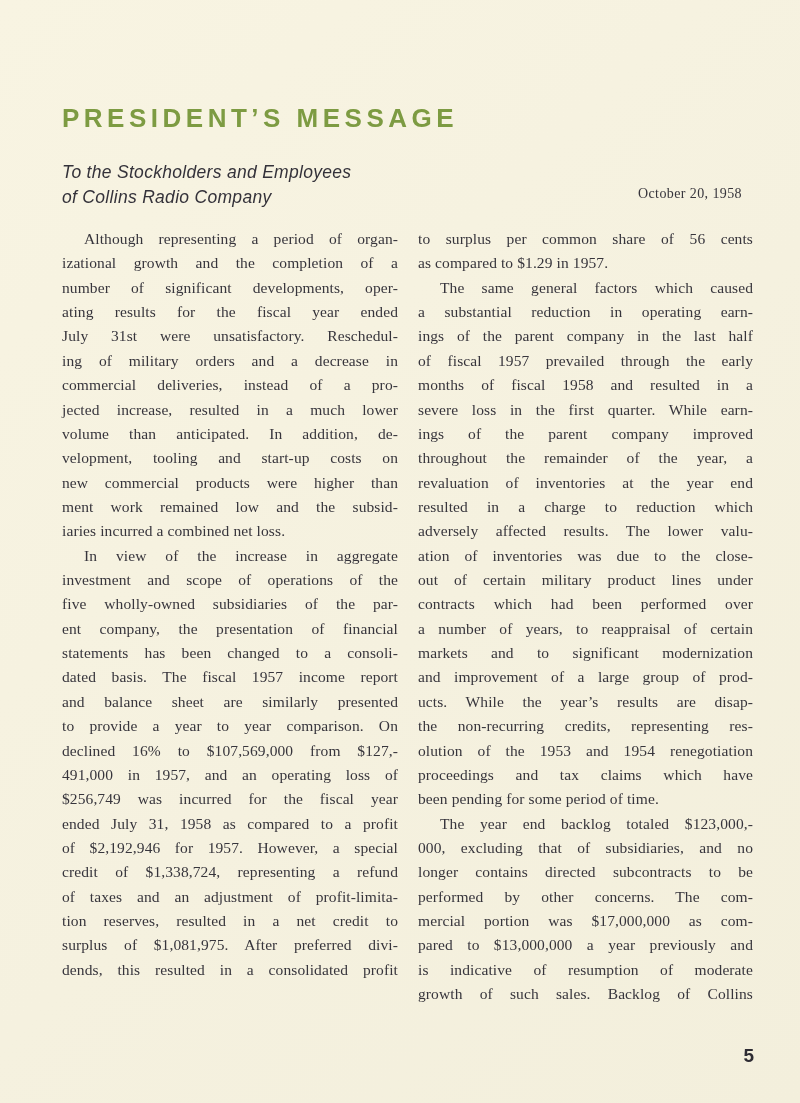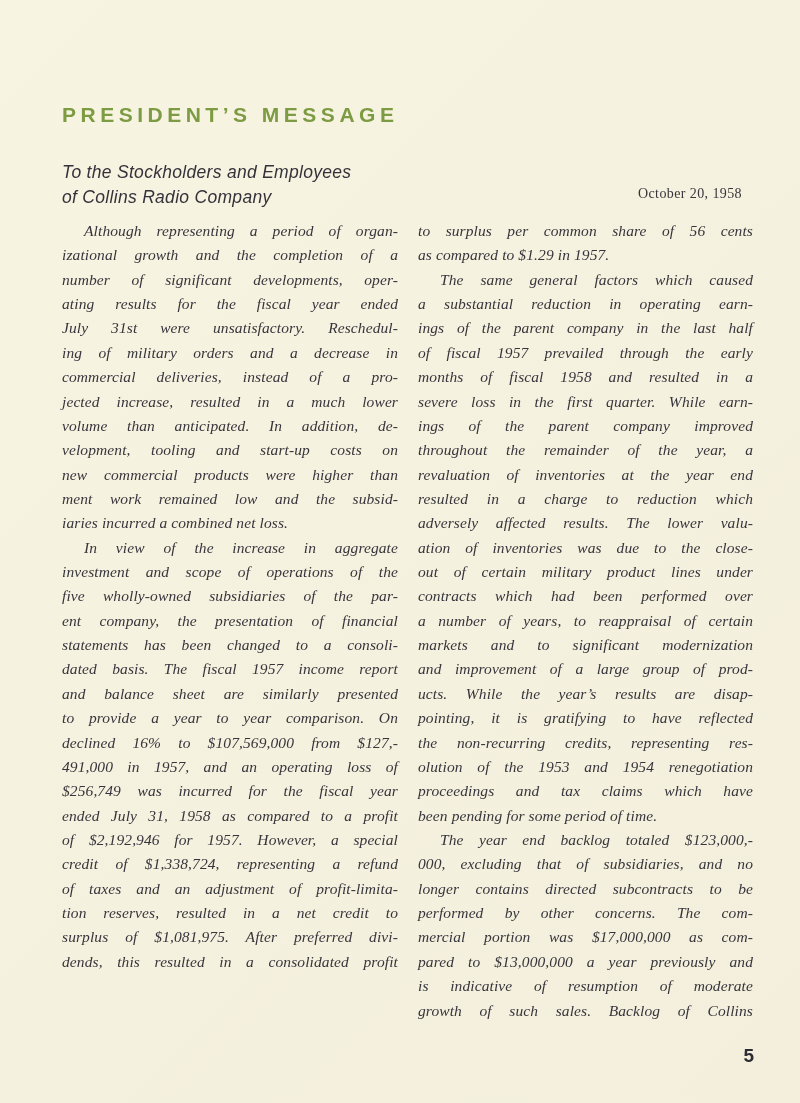--- a/index.html
+++ b/index.html
@@ -17,21 +17,21 @@
     overflow: hidden;
     color: #37353c;
     font-family: "Liberation Serif", serif;
   }
   .title {
     position: absolute;
     left: 62px;
     top: 103px;
     font-family: "Liberation Sans", sans-serif;
     font-weight: bold;
-    font-size: 21px;
+    font-size: 26px;
     letter-spacing: 4.5px;
     color: #7d9b42;
     white-space: nowrap;
   }
   .salutation {
     position: absolute;
     left: 62px;
     top: 144px;
     font-family: "Liberation Sans", sans-serif;
     font-style: italic;
@@ -45,25 +45,24 @@
     position: absolute;
     right: 58px;
     top: 186px;
     font-size: 14px;
     letter-spacing: 0.4px;
     color: #37353c;
   }
   .columns {
     position: absolute;
     left: 62px;
-    top: 219px;
+    top: 227px;
     width: 691px;
     display: flex;
     gap: 20px;
-    font-style: italic;
   }
   .col {
     font-size: 15.5px;
     line-height: 24.36px;
     color: #37353c;
   }
   .col.left  { width: 336px; }
   .col.right { width: 335px; }
   .paragraph { margin: 0; }
   .line {
@@ -151,21 +150,20 @@
           <div class="line">revaluation of inventories at the year end</div>
           <div class="line">resulted in a charge to reduction which</div>
           <div class="line">adversely affected results. The lower valu-</div>
           <div class="line">ation of inventories was due to the close-</div>
           <div class="line">out of certain military product lines under</div>
           <div class="line">contracts which had been performed over</div>
           <div class="line">a number of years, to reappraisal of certain</div>
           <div class="line">markets and to significant modernization</div>
           <div class="line">and improvement of a large group of prod-</div>
           <div class="line">ucts. While the year’s results are disap-</div>
-          <div class="line">pointing, it is gratifying to have reflected</div>
           <div class="line">the non-recurring credits, representing res-</div>
           <div class="line">olution of the 1953 and 1954 renegotiation</div>
           <div class="line">proceedings and tax claims which have</div>
           <div class="line last">been pending for some period of time.</div>
         </div>
         <div class="paragraph">
           <div class="line indent">The year end backlog totaled $123,000,-</div>
           <div class="line">000, excluding that of subsidiaries, and no</div>
           <div class="line">longer contains directed subcontracts to be</div>
           <div class="line">performed by other concerns. The com-</div>

